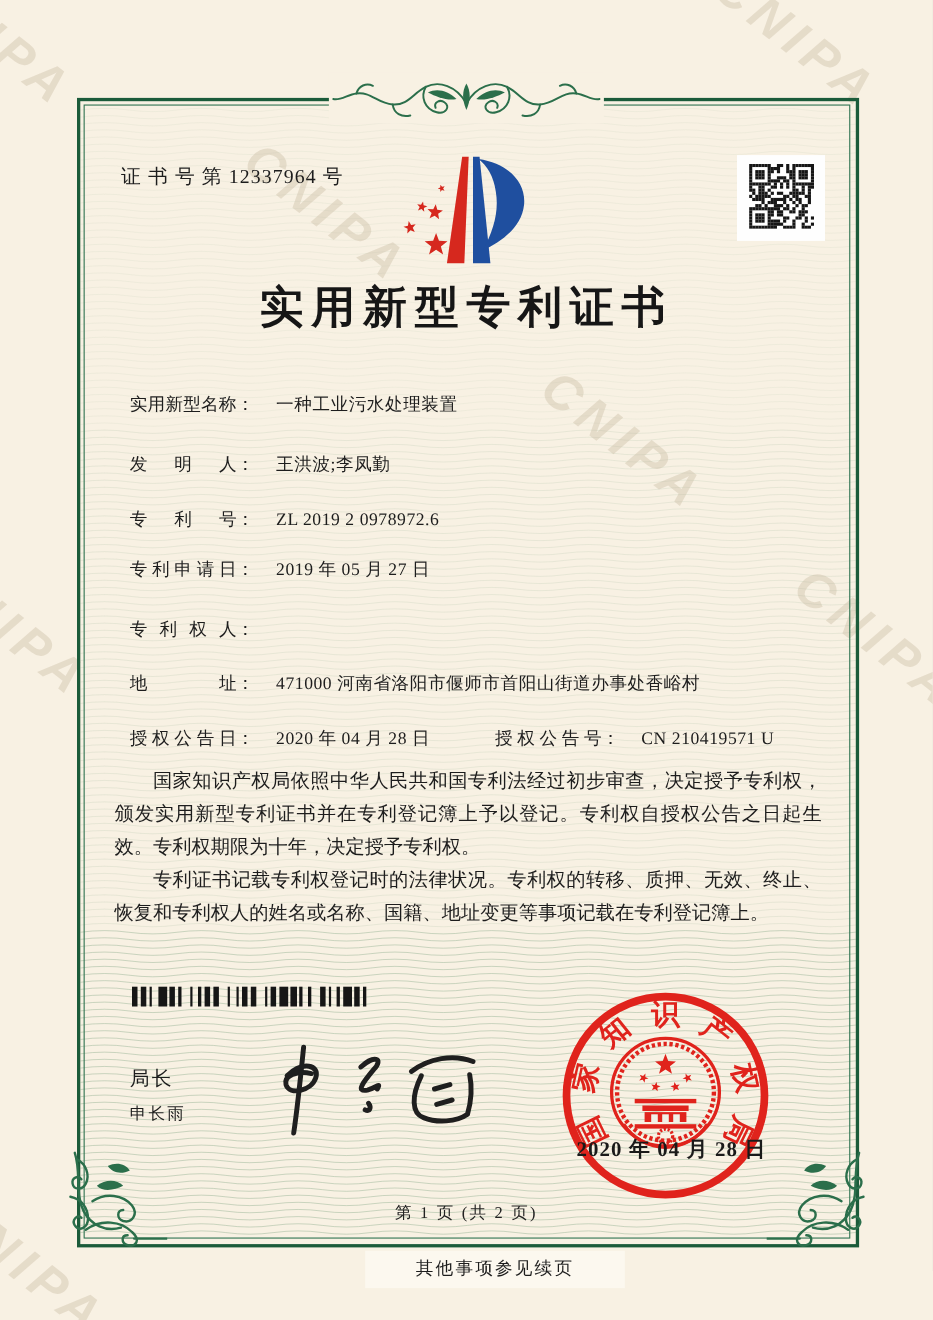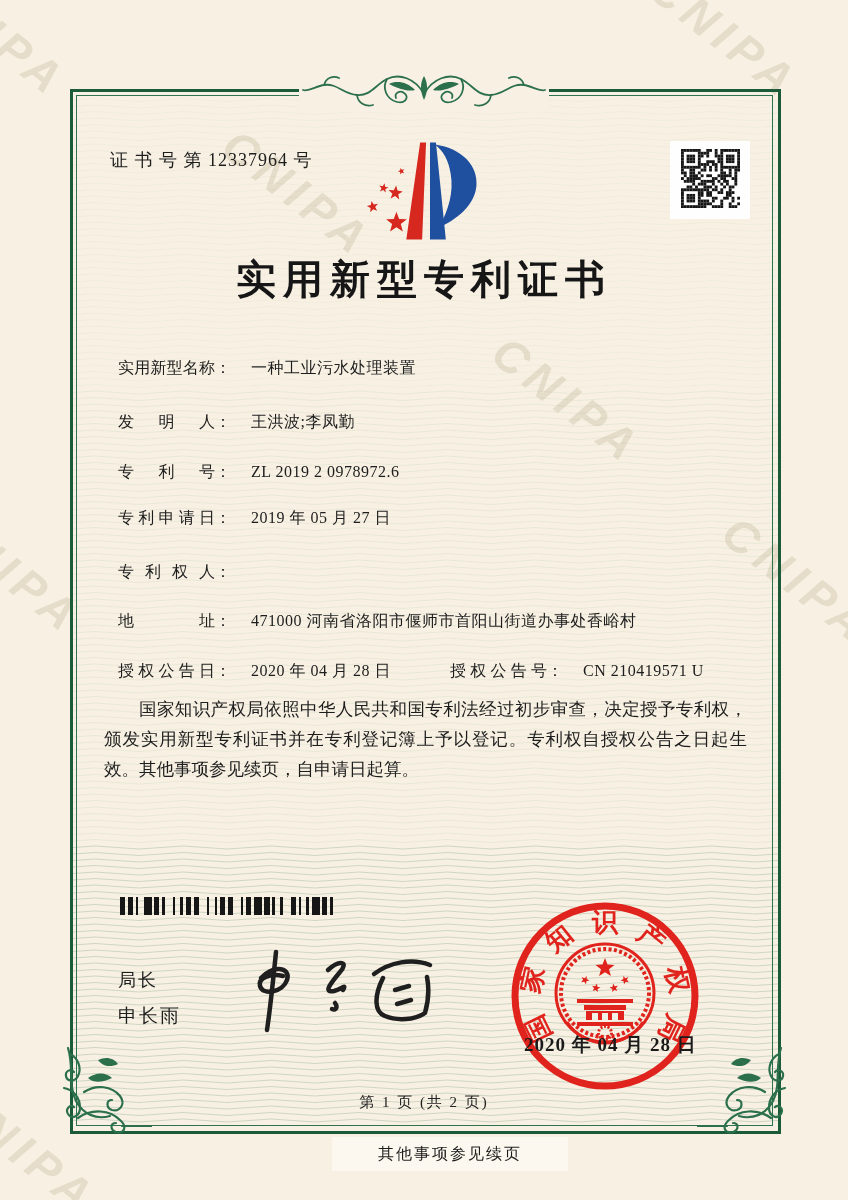--- a/index.html
+++ b/index.html
@@ -35,21 +35,21 @@
   .fval{margin-left:18px;letter-spacing:.5px;}
   .pair2{position:absolute;left:332px;top:0;display:flex;align-items:baseline;white-space:nowrap;}
   
   .body-text{position:absolute;left:104px;top:694px;width:643px;z-index:4;
              font-size:17.5px;line-height:30px;text-align:justify;}
   .body-text p{margin:0;text-indent:2em;}
   
   .barcode{position:absolute;left:120px;top:897px;width:218px;height:18px;z-index:4;display:flex;}
   .barcode i{display:block;height:100%;background:#161616;}
   .director-title{position:absolute;left:118px;top:968px;z-index:4;font-size:18px;letter-spacing:2px;}
-  .director-name{position:absolute;left:118px;top:1003px;z-index:4;font-size:19px;letter-spacing:2px;}
+  .director-name{position:absolute;left:118px;top:1003px;z-index:4;font-size:15px;letter-spacing:2px;}
   .signature{position:absolute;left:232px;top:942px;z-index:4;}
   .seal{position:absolute;left:505px;top:896px;z-index:4;}
   .seal-date{position:absolute;left:524px;top:1032px;z-index:5;font-size:19px;font-weight:600;
              letter-spacing:1px;color:#1a1a1a;}
   .page-info{position:absolute;left:0;right:0;top:1093px;z-index:4;text-align:center;
              font-size:15px;letter-spacing:2px;color:#222;}
   .note{position:absolute;left:332px;top:1137px;width:236px;height:34px;z-index:4;
         background:#fcf8ef;text-align:center;line-height:34px;font-size:16px;letter-spacing:2px;}
 </style>
 </head>
@@ -615,21 +615,22 @@
             <span>告</span>
             <span>号</span>
           </span>
           <span class="colon">：</span>
           <span class="fval">CN 210419571 U</span>
       </span>
     </div>
   </div>
 
   <div class="body-text">
-    <p>国家知识产权局依照中华人民共和国专利法经过初步审查，决定授予专利权，颁发实用新型专利证书并在专利登记簿上予以登记。专利权自授权公告之日起生效。其他事项参见续页，自申请日起算。</p>
+    <p>国家知识产权局依照中华人民共和国专利法经过初步审查，决定授予专利权，颁发实用新型专利证书并在专利登记簿上予以登记。专利权自授权公告之日起生效。专利权期限为十年，决定授予专利权。</p>
+    <p>专利证书记载专利权登记时的法律状况。专利权的转移、质押、无效、终止、恢复和专利权人的姓名或名称、国籍、地址变更等事项记载在专利登记簿上。</p>
   </div>
 
   <div class="barcode" id="barcode">
       <i style="width: 5.25301px;"></i>
       <i style="width: 2.62651px; background: transparent;"></i>
       <i style="width: 5.25301px;"></i>
       <i style="width: 2.62651px; background: transparent;"></i>
       <i style="width: 2.62651px;"></i>
       <i style="width: 5.25301px; background: transparent;"></i>
       <i style="width: 7.87952px;"></i>

